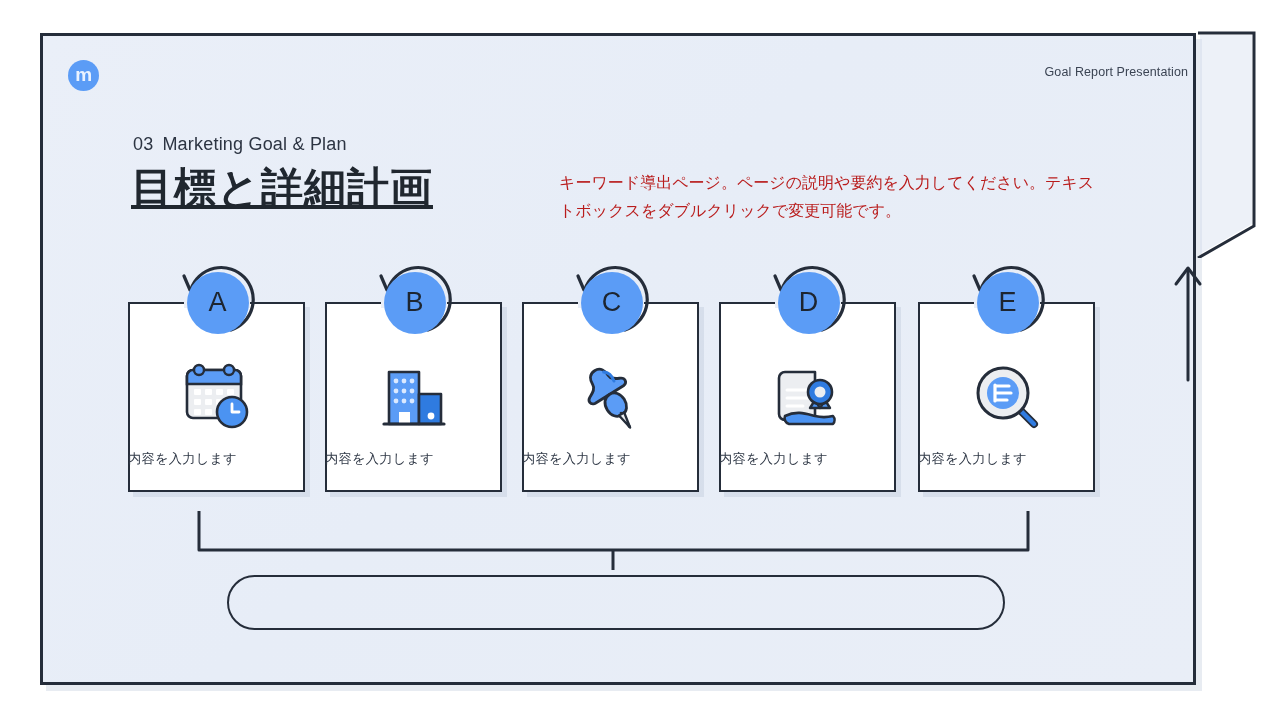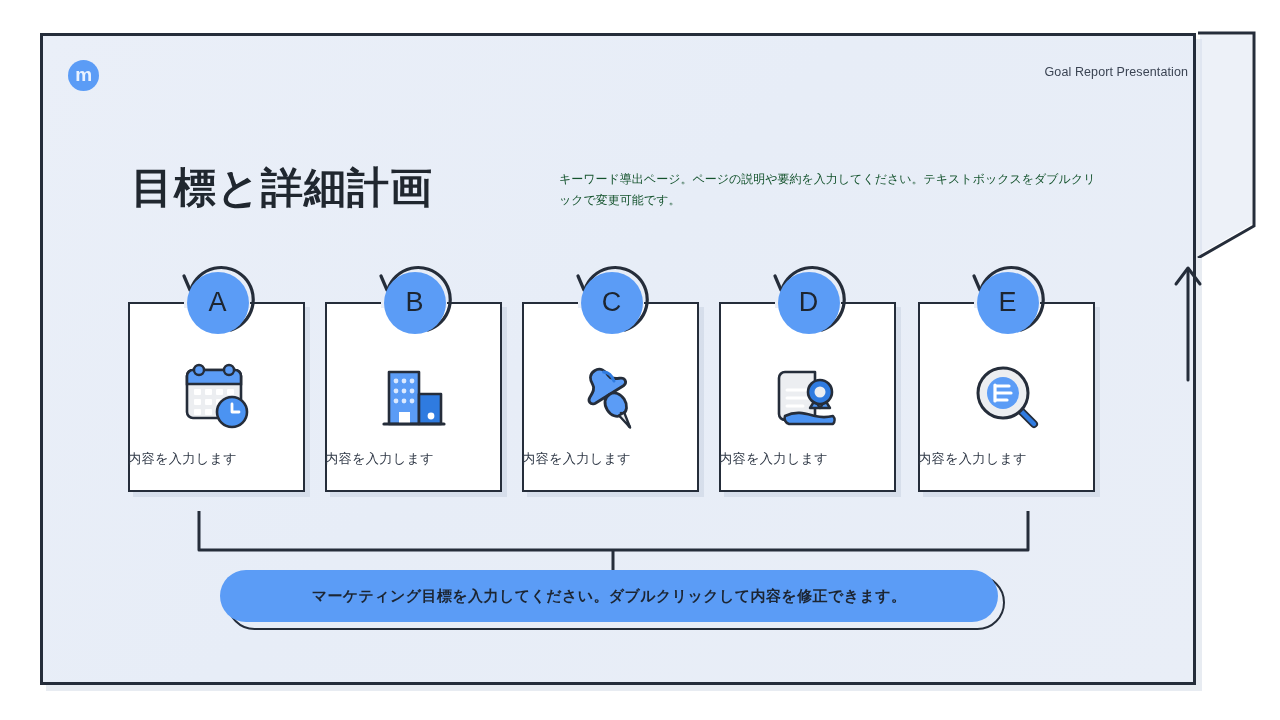--- a/index.html
+++ b/index.html
@@ -89,30 +89,31 @@
   .eyebrow .num { margin-right: 9px; }
   .title {
     position: absolute;
     left: 131px; top: 164px;
     font-size: 42px;
     font-weight: 700;
     color: #20272f;
     letter-spacing: 1px;
     line-height: 1.15;
     z-index: 6;
+    text-decoration: underline;
   }
 
   
   .desc {
     position: absolute;
     left: 559px; top: 169px;
     width: 548px;
-    font-size: 12px;
+    font-size: 16px;
     line-height: 1.72;
-    color: #14532d;
+    color: #b91c1c;
     z-index: 6;
   }
 
   
   .cards {
     position: absolute;
     left: 128px; top: 302px;
     width: 967px; height: 190px;
     z-index: 5;
   }
@@ -249,20 +250,23 @@
 
   <div class="frame"></div>
   <div class="frame-right-edge"></div>
 
   <div class="logo">
     <span>m</span>
   </div>
 
   <div class="hdr-right">Goal Report Presentation</div>
 
+  <div class="eyebrow">
+    <span class="num">03</span><span>Marketing Goal &amp; Plan</span>
+  </div>
 
   <div class="title">目標と詳細計画</div>
 
   <div class="desc">キーワード導出ページ。ページの説明や要約を入力してください。テキストボックスをダブルクリックで変更可能です。</div>
 
   <div class="cards">
 
     <div class="card" style="left:0px">
       <div class="card-shadow"></div>
       <div class="card-box">
@@ -433,23 +437,20 @@
 
   <div class="bracket">
     <svg width="835" height="62" viewBox="0 0 835 62">
       <path d="M3 3 V42 H832 V3" fill="none" stroke="#252d3a" stroke-width="3" stroke-linejoin="round"></path>
       <path d="M417 42 V62" fill="none" stroke="#252d3a" stroke-width="3" stroke-linecap="butt"></path>
     </svg>
   </div>
 
   <div class="banner-wrap">
     <div class="banner-outline"></div>
-    <div class="banner-fill">
-      <span>マーケティング目標を入力してください。ダブルクリックして内容を修正できます。</span>
-    </div>
   </div>
 
   <div class="up-arrow">
     <svg width="40" height="120" viewBox="0 0 40 120">
       <path d="M20 118 V8" fill="none" stroke="#252d3a" stroke-width="3" stroke-linecap="round"></path>
       <path d="M8 22 L20 6 L32 22" fill="none" stroke="#252d3a" stroke-width="3" stroke-linecap="round" stroke-linejoin="round"></path>
     </svg>
   </div>
 
 </div>

